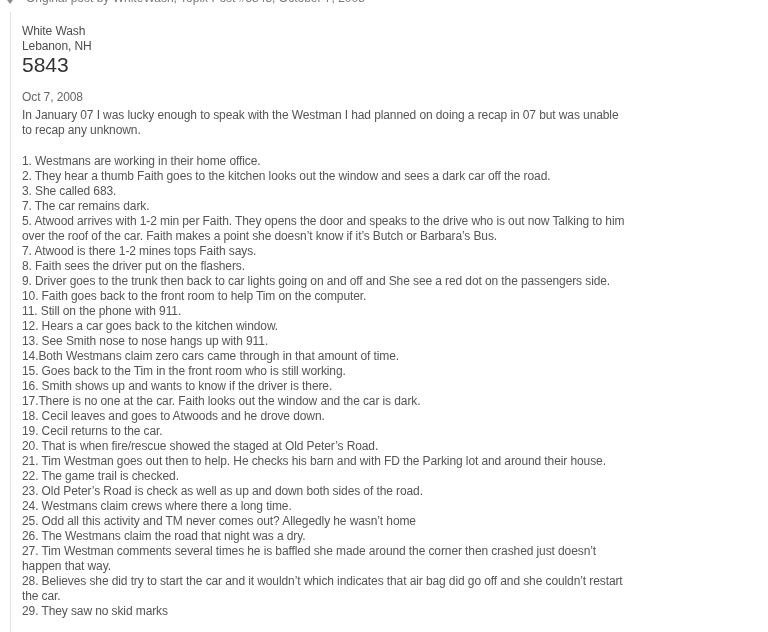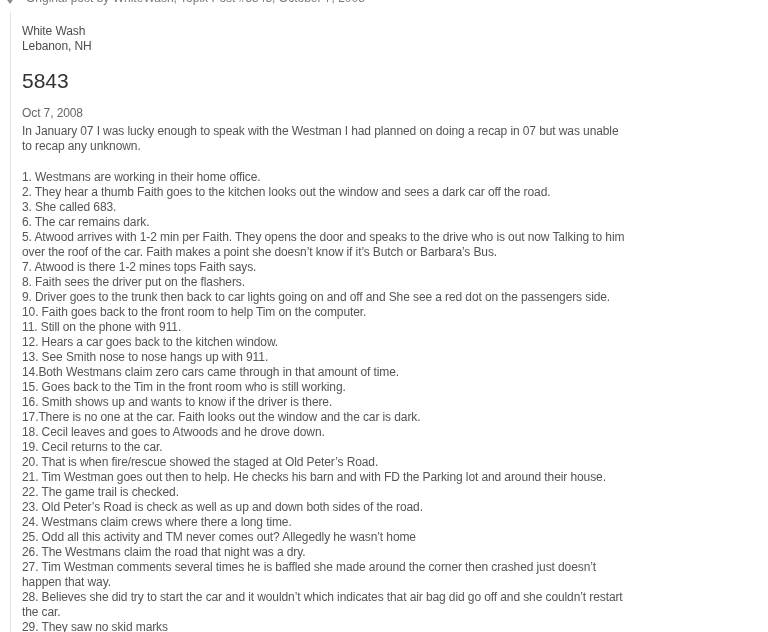--- a/index.html
+++ b/index.html
@@ -36,21 +36,21 @@
     white-space:nowrap;
   }
   .content{
     position:absolute;left:22px;top:24px;width:604px;
     font-size:12px;line-height:15px;color:var(--text);
     letter-spacing:-0.1px;
   }
   .author-name,.author-location{color:var(--author);}
   .post-title{
     font-size:21px;line-height:22px;font-weight:400;
-    color:var(--heading);margin:16px 0 0 0;letter-spacing:0;
+    color:var(--heading);margin:0 0 0 0;letter-spacing:0;
   }
   .post-date{margin-top:14px;color:var(--date);}
   .intro{margin-top:3px;}
   .list{margin-top:16px;}
 </style>
 </head>
 <body>
 
 <div class="page">
 
@@ -69,21 +69,21 @@
     <h1 class="post-title">5843</h1>
 
     <div class="post-date">Oct 7, 2008</div>
 
     <div class="intro">In January 07 I was lucky enough to speak with the Westman I had planned on doing a recap in 07 but was unable to recap any unknown.</div>
 
     <div class="list">
       <div class="item">1. Westmans are working in their home office.</div>
       <div class="item">2. They hear a thumb Faith goes to the kitchen looks out the window and sees a dark car off the road.</div>
       <div class="item">3. She called 683.</div>
-      <div class="item">6. The car remains dark.</div>
+      <div class="item">7. The car remains dark.</div>
       <div class="item">5. Atwood arrives with 1-2 min per Faith. They opens the door and speaks to the drive who is out now Talking to him over the roof of the car. Faith makes a point she doesn’t know if it’s Butch or Barbara’s Bus.</div>
       <div class="item">7. Atwood is there 1-2 mines tops Faith says.</div>
       <div class="item">8. Faith sees the driver put on the flashers.</div>
       <div class="item">9. Driver goes to the trunk then back to car lights going on and off and She see a red dot on the passengers side.</div>
       <div class="item">10. Faith goes back to the front room to help Tim on the computer.</div>
       <div class="item">11. Still on the phone with 911.</div>
       <div class="item">12. Hears a car goes back to the kitchen window.</div>
       <div class="item">13. See Smith nose to nose hangs up with 911.</div>
       <div class="item">14.Both Westmans claim zero cars came through in that amount of time.</div>
       <div class="item">15. Goes back to the Tim in the front room who is still working.</div>

